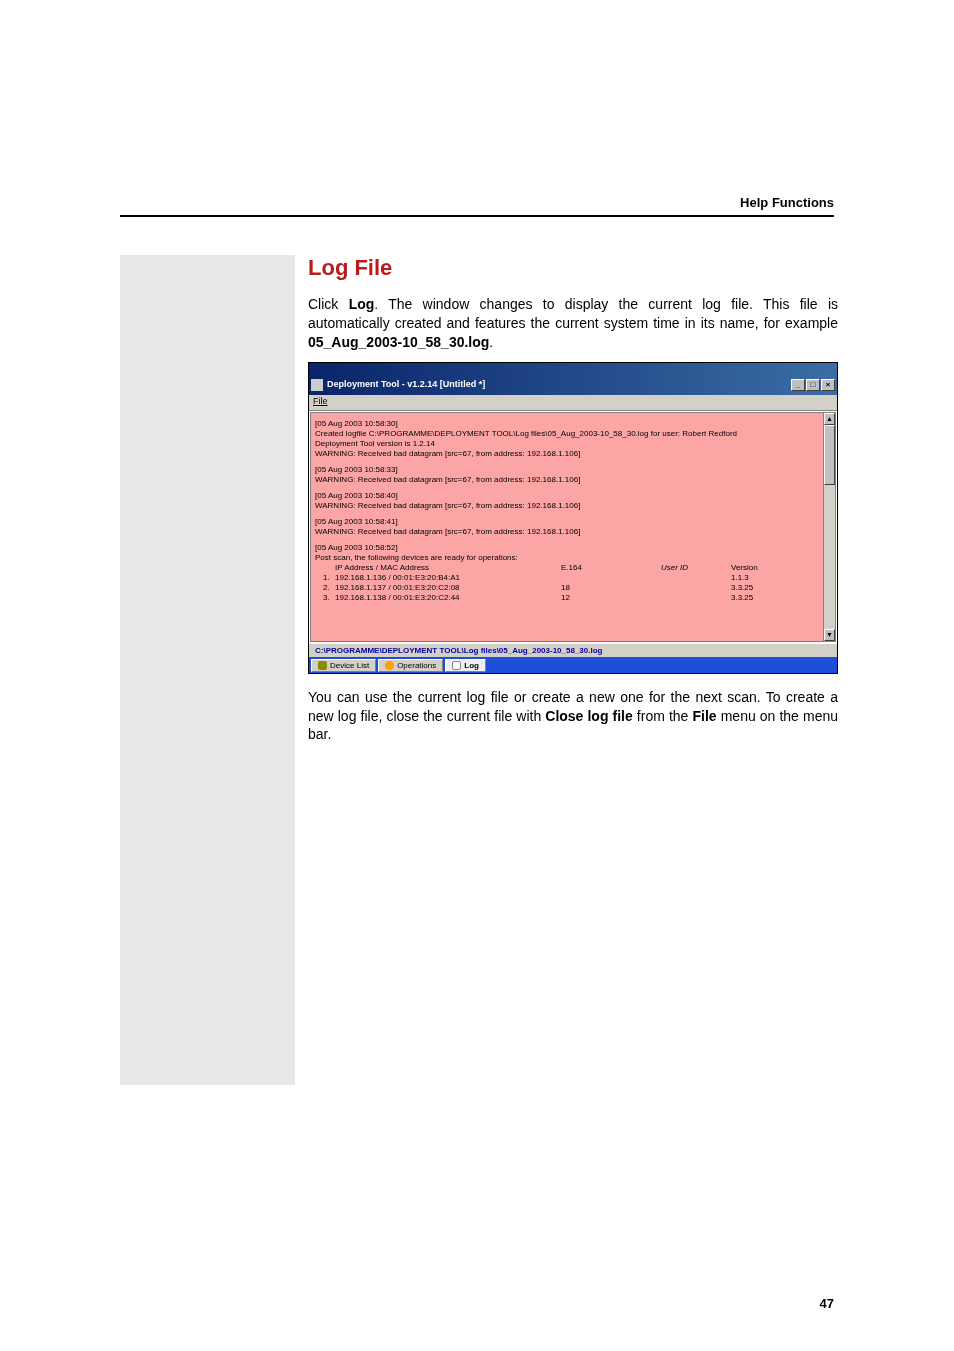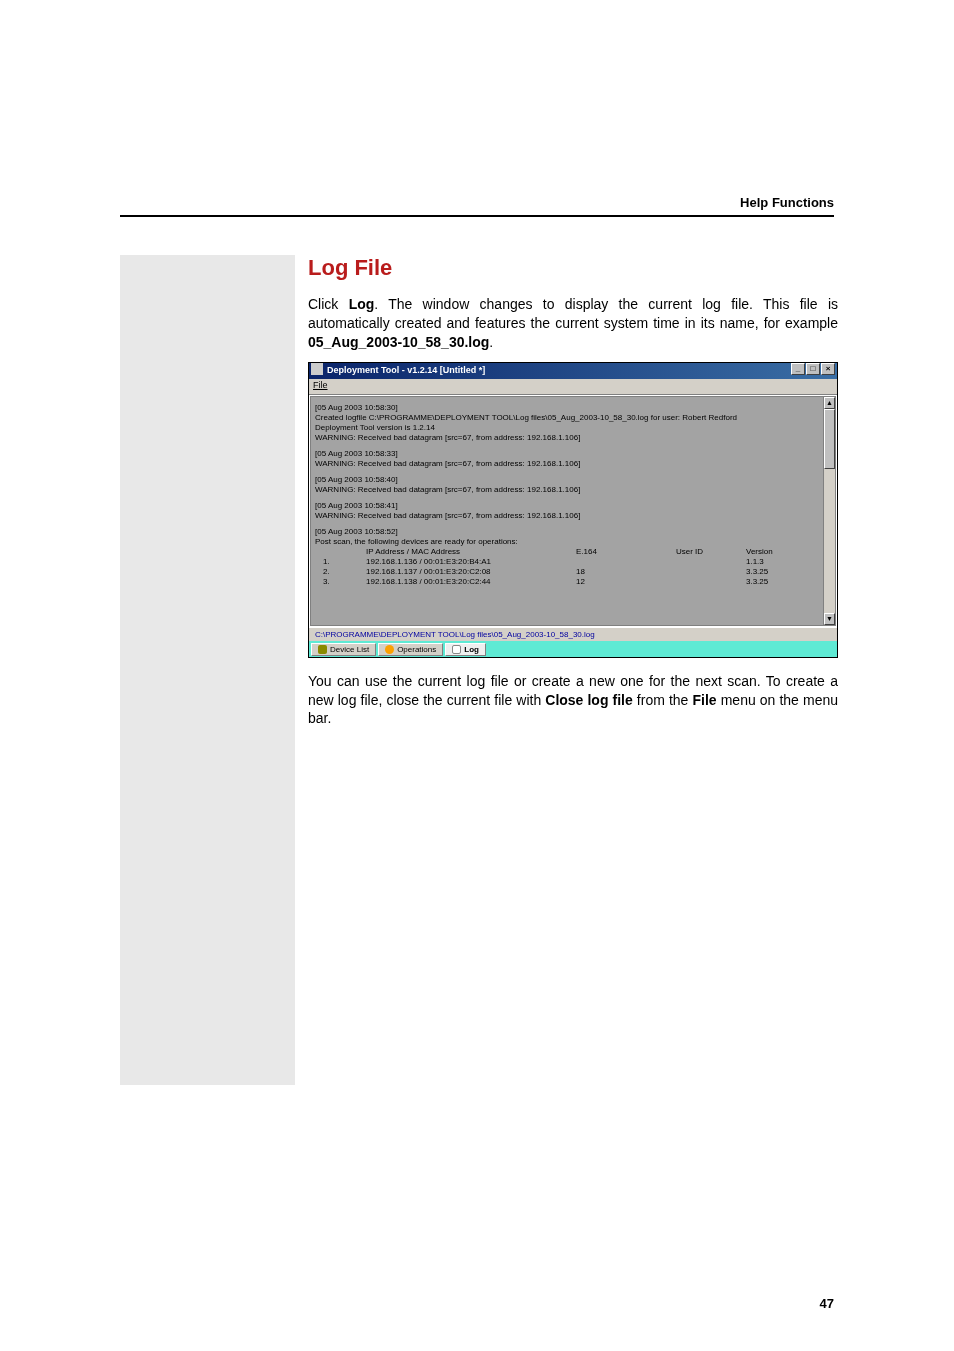--- a/index.html
+++ b/index.html
@@ -60,22 +60,22 @@
     border: 1px solid #000;
     margin: 6px 0 14px 0;
     font-family: "MS Sans Serif", Tahoma, Arial, sans-serif;
     font-size: 9px;
   }
   .titlebar {
     background: linear-gradient(to right, #0a246a, #3a6ea5);
     color: #fff;
     height: 16px;
     display: flex;
-    align-items: flex-end;
-    padding: 4px 2px;
+    align-items: flex-start;
+    padding: 16px 2px;
     font-size: 9px;
     font-weight: bold;
   }
   .title-icon {
     width: 12px; height: 12px;
     background: #ccc;
     margin-right: 4px;
     display: inline-block;
   }
   .title-text { flex: 1; white-space: nowrap; }
@@ -94,21 +94,21 @@
   .menubar {
     background: #d4d0c8;
     height: 16px;
     padding: 1px 4px;
     font-size: 9px;
     border-bottom: 1px solid #808080;
   }
   .menubar .menu-item { text-decoration: underline; }
 
   .log-area {
-    background: #a3a3a3;
+    background: #fca5a5;
     border: 1px solid #808080;
     margin: 1px;
     padding: 6px 4px 4px 4px;
     height: 230px;
     position: relative;
     overflow: hidden;
     font-size: 8px;
     line-height: 1.25;
     color: #000;
   }
@@ -139,35 +139,36 @@
     border-bottom-color:#404040;
   }
   .sb-bottom { position: absolute; bottom: 0; left: 0; }
 
   .log-entry { margin-bottom: 6px; }
   .log-ts { display: block; }
   .log-line { display: block; }
 
   .dev-row { display: flex; }
   .dev-col-num { width: 20px; padding-left: 8px; }
-  .dev-col-addr { width: 210px; margin-left: 31px; }
+  .dev-col-addr { width: 226px; }
   .dev-col-e164 { width: 100px; }
-  .dev-col-uid { width: 70px; }
+  .dev-col-uid { width: 70px; font-style: italic; }
   .dev-col-ver { width: 60px; }
 
   .log-path {
     background: #d4d0c8;
     padding: 2px 6px;
     font-size: 8px;
     color: #0000a0;
     border-top: 1px solid #fff;
+    font-weight: bold;
   }
 
   .tabbar {
-    background: #5eead4;
+    background: #1d4ed8;
     padding: 2px 2px 1px 2px;
     display: flex;
     gap: 2px;
     font-size: 8px;
   }
   .tab {
     background: #d4d0c8;
     border: 1px solid #fff;
     border-right-color:#808080;
     border-bottom-color:#808080;

